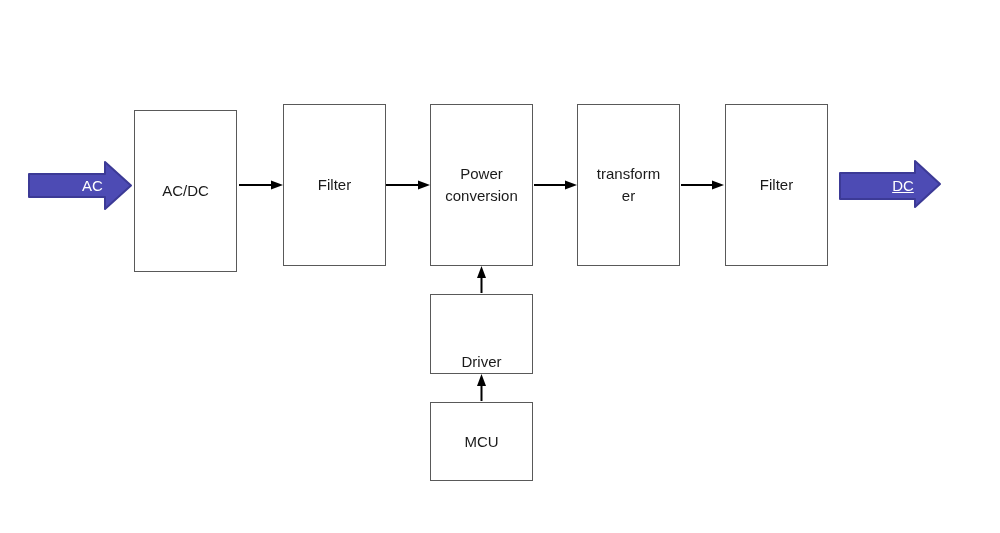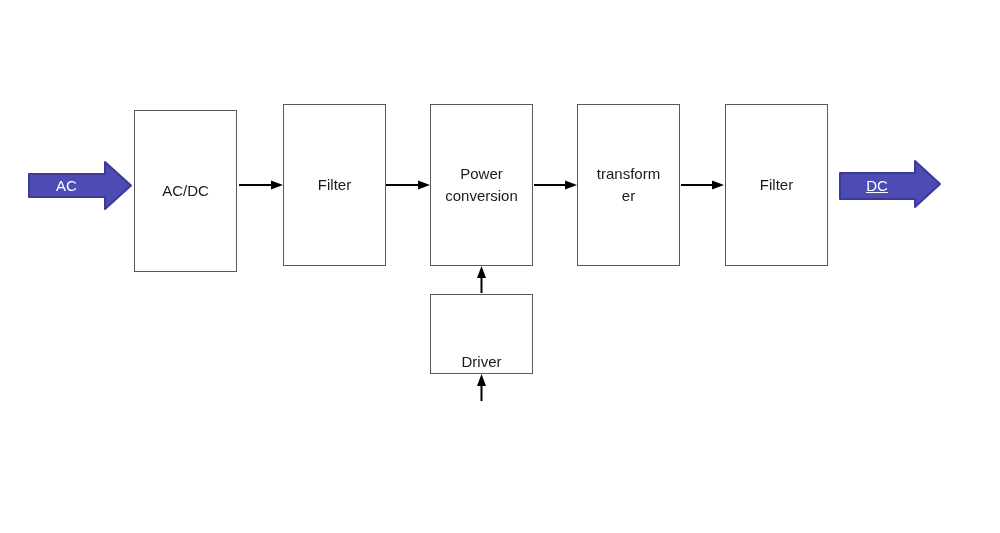--- a/index.html
+++ b/index.html
@@ -67,20 +67,21 @@
     stroke-width:2;
     stroke-linejoin:round;
   }
   .blockarrow .alabel{
     position:absolute;
     display:flex;
     align-items:center;
     justify-content:center;
     color:#ffffff;
     font-size:15px;
+    padding-left:26px;
   }
 </style>
 </head>
 <body>
 
 <div class="canvas">
 
   <svg class="connectors" width="1000" height="533" viewBox="0 0 1000 533">
 
     <line x1="239" y1="185" x2="272" y2="185"></line>
@@ -129,20 +130,23 @@
   </div>
 
   <div class="box" style="left:725px;">
     <span class="lbl">Filter</span>
   </div>
 
   <div class="box small driver">
     <span class="lbl">Driver</span>
   </div>
 
+  <div class="box small mcu">
+    <span class="lbl">MCU</span>
+  </div>
 
   <div class="blockarrow" style="left:839px; top:160px; width:102px; height:48px;">
     <svg width="102" height="48" viewBox="0 0 102 48">
       <polygon points="1,13 76,13 76,1 101,24 76,47 76,39 1,39"></polygon>
     </svg>
     <span class="alabel" style="left:0; top:12px; width:76px; height:27px;text-decoration:underline;">DC</span>
   </div>
 
 </div>
 

